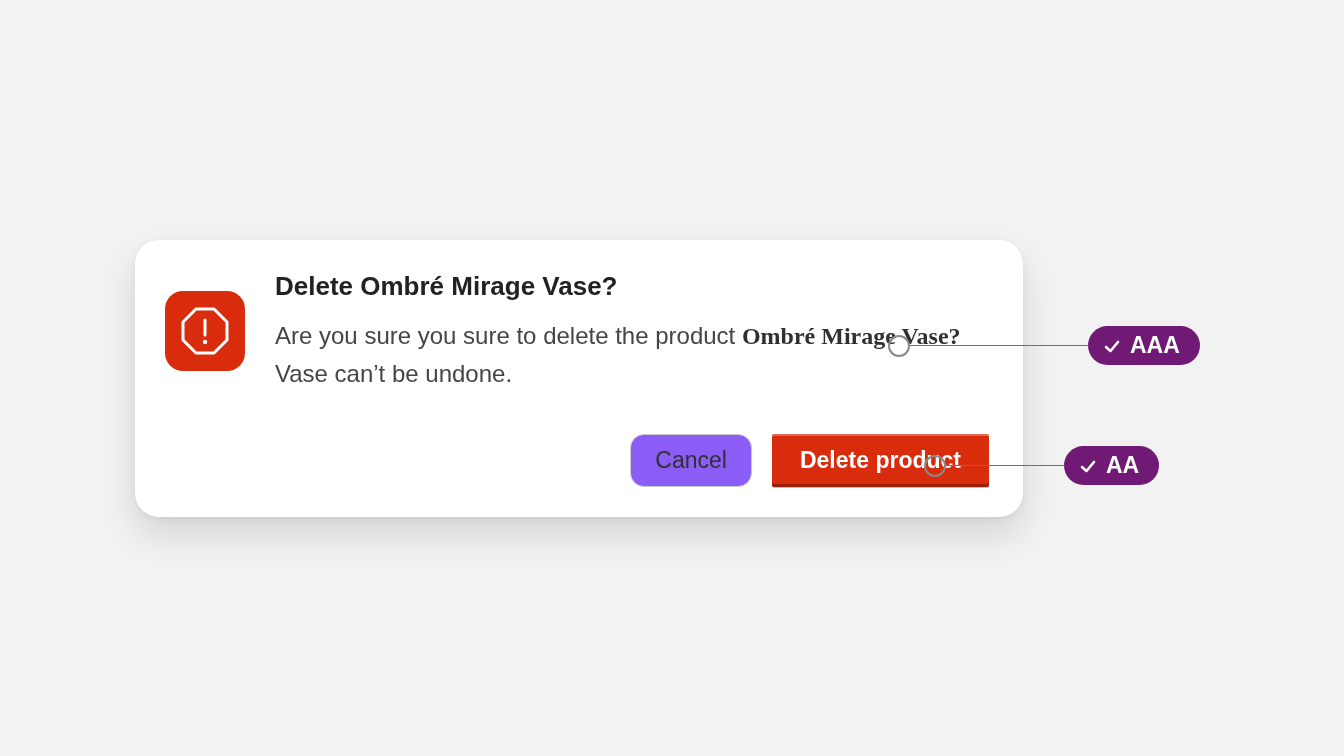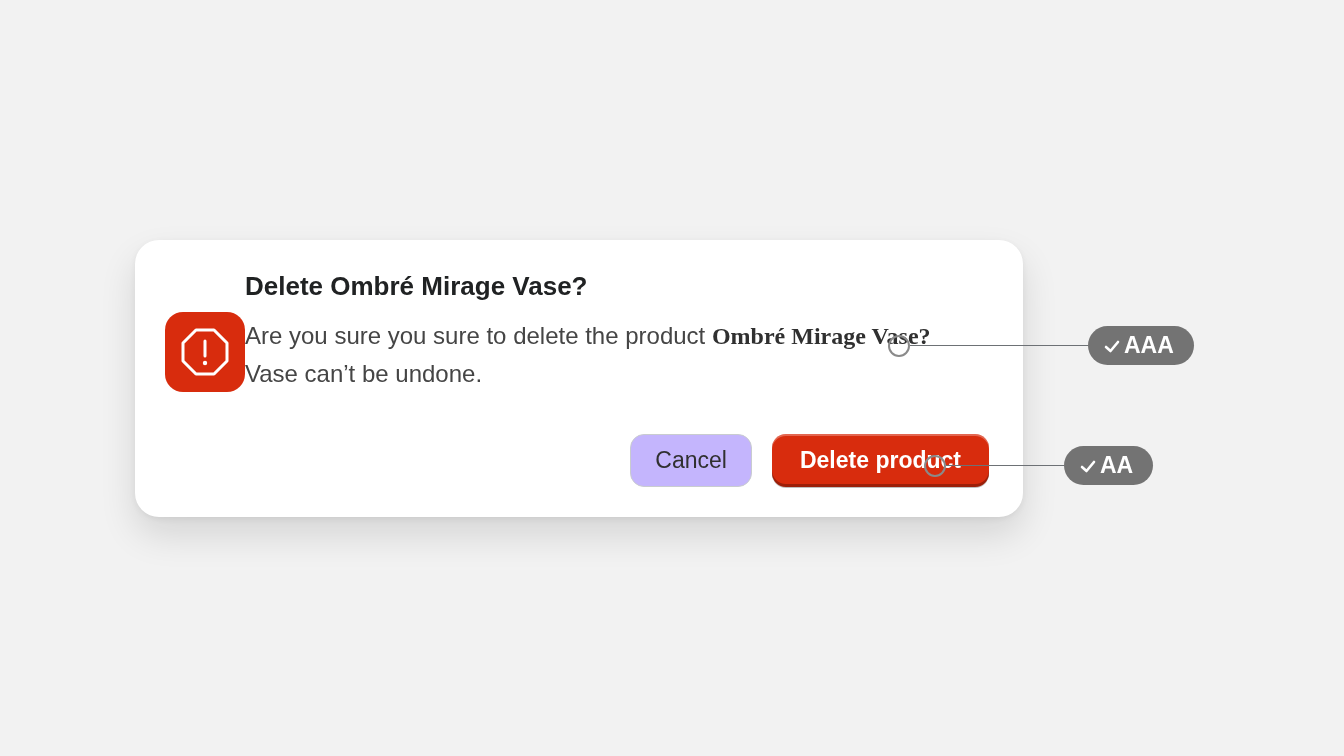--- a/index.html
+++ b/index.html
@@ -23,21 +23,22 @@
     left: 135px;
     top: 240px;
     width: 888px;
     background: #ffffff;
     border-radius: 24px;
     box-shadow: 0 18px 36px rgba(0,0,0,0.12), 0 2px 6px rgba(0,0,0,0.06);
     padding: 30px 34px 30px 30px;
   }
   .dialog-body {
     display: flex;
-    align-items: flex-end;
+    align-items: center;
+    gap: 30px;
   }
   .alert-icon-box {
     flex: 0 0 80px;
     width: 80px;
     height: 80px;
     border-radius: 18px;
     background: #d82c0d;
     display: flex;
     align-items: center;
     justify-content: center;
@@ -70,30 +71,30 @@
   }
   .btn {
     font-size: 23px;
     line-height: 1;
     padding: 14px 24px;
     border-radius: 14px;
     cursor: pointer;
     font-weight: 500;
   }
   .btn-secondary {
-    background: #c4b5fd;
+    background: #8b5cf6;
     color: #303030;
     border: 1.5px solid #c9cccf;
   }
   .btn-primary {
     background: #d82c0d;
     color: #ffffff;
     border: none;
     font-weight: 600;
-    border-radius: 14px;
+    border-radius: 2px;
     box-shadow:
       inset 0 2px 0 rgba(255,255,255,0.28),
       inset 0 -3px 0 rgba(0,0,0,0.28),
       0 1px 0 rgba(0,0,0,0.25);
     padding: 14px 28px;
   }
 
   
   .callout {
     position: absolute;
@@ -106,22 +107,22 @@
     border-radius: 50%;
     background: transparent;
   }
   .callout-line {
     height: 1.5px;
     background: #6d7175;
   }
   .badge {
     display: inline-flex;
     align-items: center;
-    gap: 2px;
-    background: #737373;
+    gap: 8px;
+    background: #701a75;
     color: #ffffff;
     font-size: 23px;
     font-weight: 600;
     padding: 8px 20px 8px 14px;
     border-radius: 999px;
     line-height: 1;
   }
   .badge svg { display: block; }
 
   .callout-1 { left: 888px; top: 326px; }

